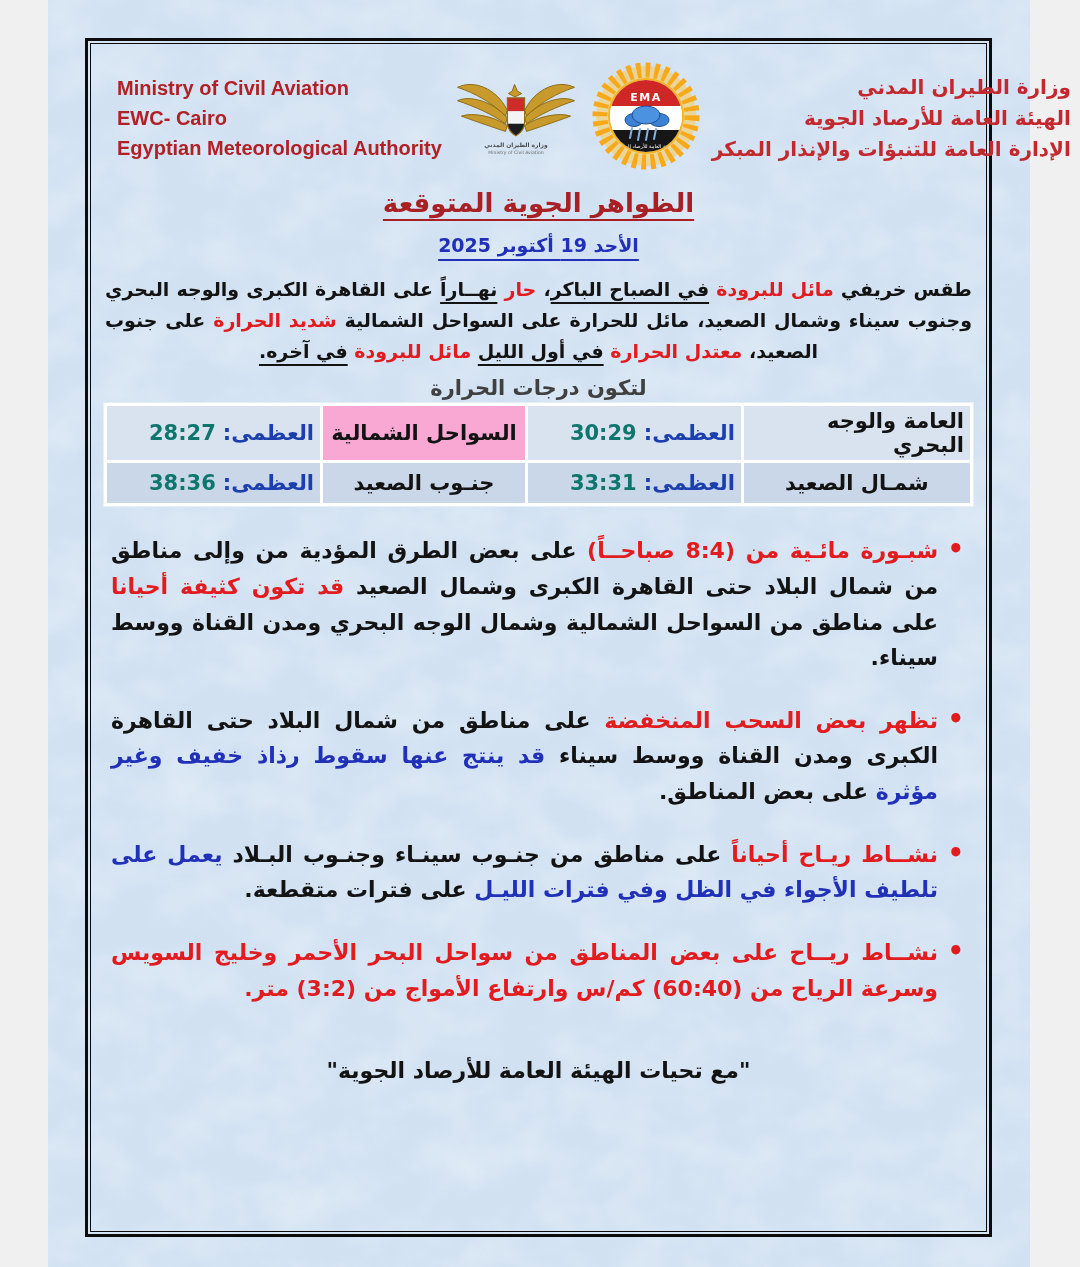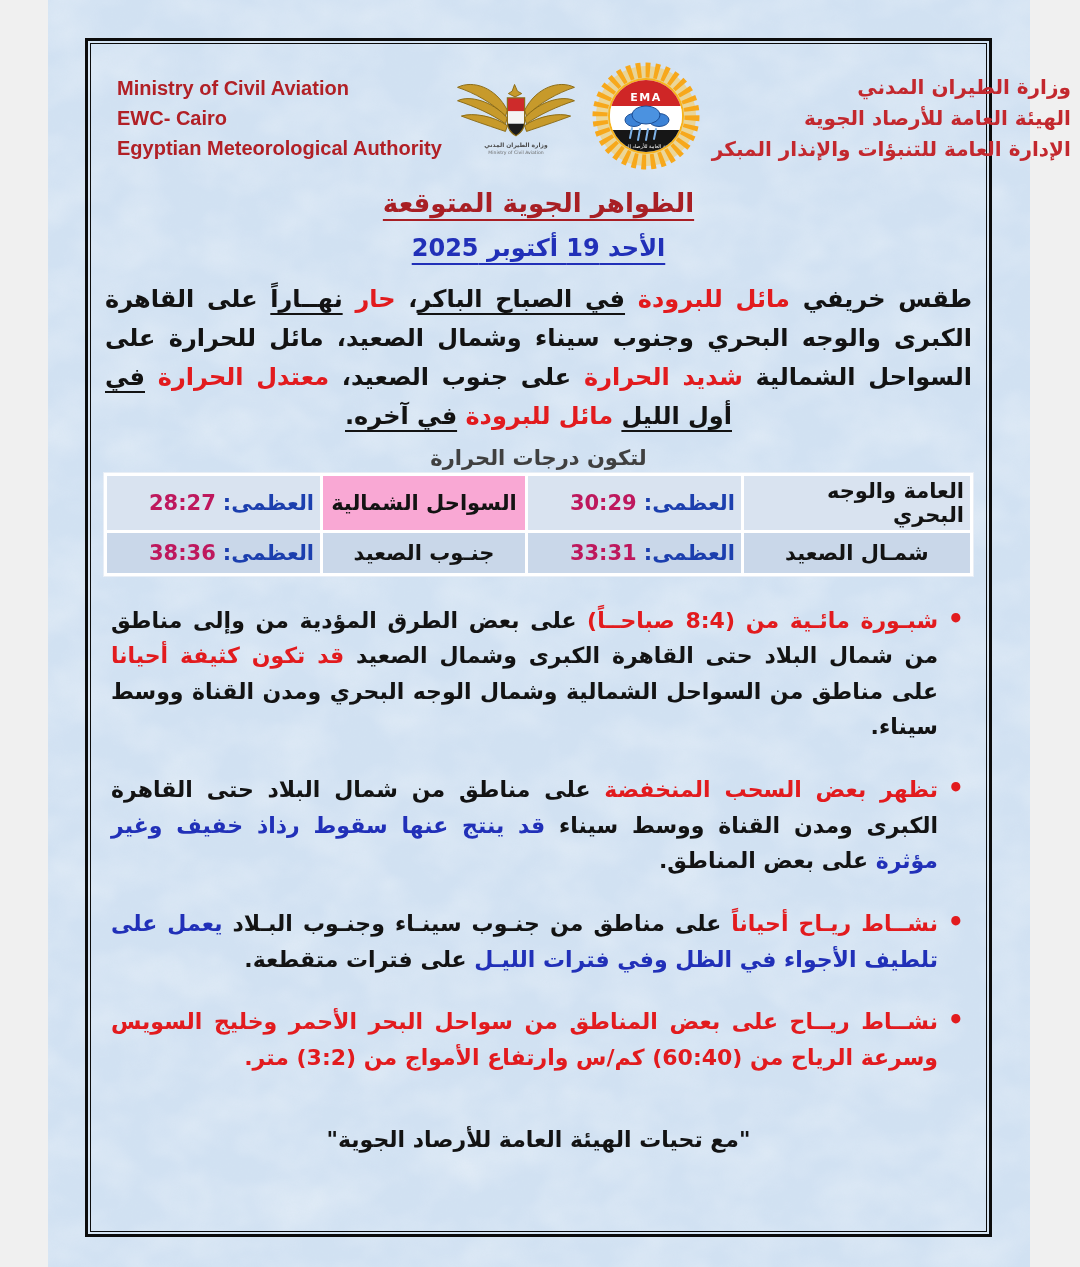--- a/index.html
+++ b/index.html
@@ -18,40 +18,40 @@
           font-weight:bold;font-size:20px;line-height:1.5;white-space:nowrap;}
   .hdr-ar{color:#c3282e;font-weight:bold;font-size:20px;line-height:1.55;text-align:right;direction:rtl;white-space:nowrap;}
   .logo-wings{width:128px;height:92px;flex:0 0 auto;margin:0 4px 0 10px;}
   .logo-ema{width:112px;height:112px;flex:0 0 auto;margin-left:6px;margin-right:10px;}
 
   
   .title-block{text-align:center;margin-top:10px;}
   .doc-title{display:inline-block;color:#a81f24;font-weight:bold;font-size:26px;
              text-decoration:underline;text-decoration-thickness:2px;text-underline-offset:7px;}
   .doc-date-wrap{text-align:center;margin-top:16px;}
-  .doc-date{display:inline-block;color:#2130b8;font-weight:bold;font-size:24px;
+  .doc-date{display:inline-block;color:#2130b8;font-weight:bold;font-size:19px;
             text-decoration:underline;text-decoration-thickness:2px;text-underline-offset:7px;}
 
   
-  .forecast{direction:rtl;font-weight:bold;font-size:24px;line-height:1.62;
+  .forecast{direction:rtl;font-weight:bold;font-size:19px;line-height:1.62;
             text-align:justify;text-align-last:center;margin:18px 2px 4px 2px;color:#131313;}
 
   .seg-k{color:#131313;}
   .seg-r{color:#e21b1e;}
   .seg-b{color:#2130b8;}
   .seg-ku{color:#131313;text-decoration:underline;text-decoration-thickness:2px;text-underline-offset:6px;}
 
   
   .temp-caption{direction:rtl;text-align:center;font-weight:bold;font-size:21px;color:#404040;margin:10px 0 2px 0;}
   .temp-table{direction:rtl;display:grid;grid-template-columns:1.12fr 1fr 1fr 0.95fr;
               gap:3px;background:#ffffff;padding:3px;border:1px solid #e8eef6;}
   .temp-cell{min-height:40px;display:flex;align-items:center;justify-content:center;
              font-weight:bold;font-size:21px;color:#131313;padding:3px 6px;}
   .max-label{color:#1c3fae;}
-  .max-value{color:#be185d;margin-right:7px;margin-left:36px;}
+  .max-value{color:#0f766e;margin-right:7px;margin-left:36px;}
 
   
   .bullet-list{margin-top:26px;}
   .bullet-item{position:relative;direction:rtl;font-weight:bold;font-size:22px;line-height:1.62;
                text-align:justify;padding:0 36px 0 8px;margin-bottom:27px;color:#131313;}
   .bullet-dot{position:absolute;right:10px;top:-2px;color:#e21b1e;font-size:26px;line-height:1.4;}
 
   
   .footer-note{direction:rtl;text-align:center;font-weight:bold;font-size:22px;color:#131313;margin-top:52px;}
 </style>

